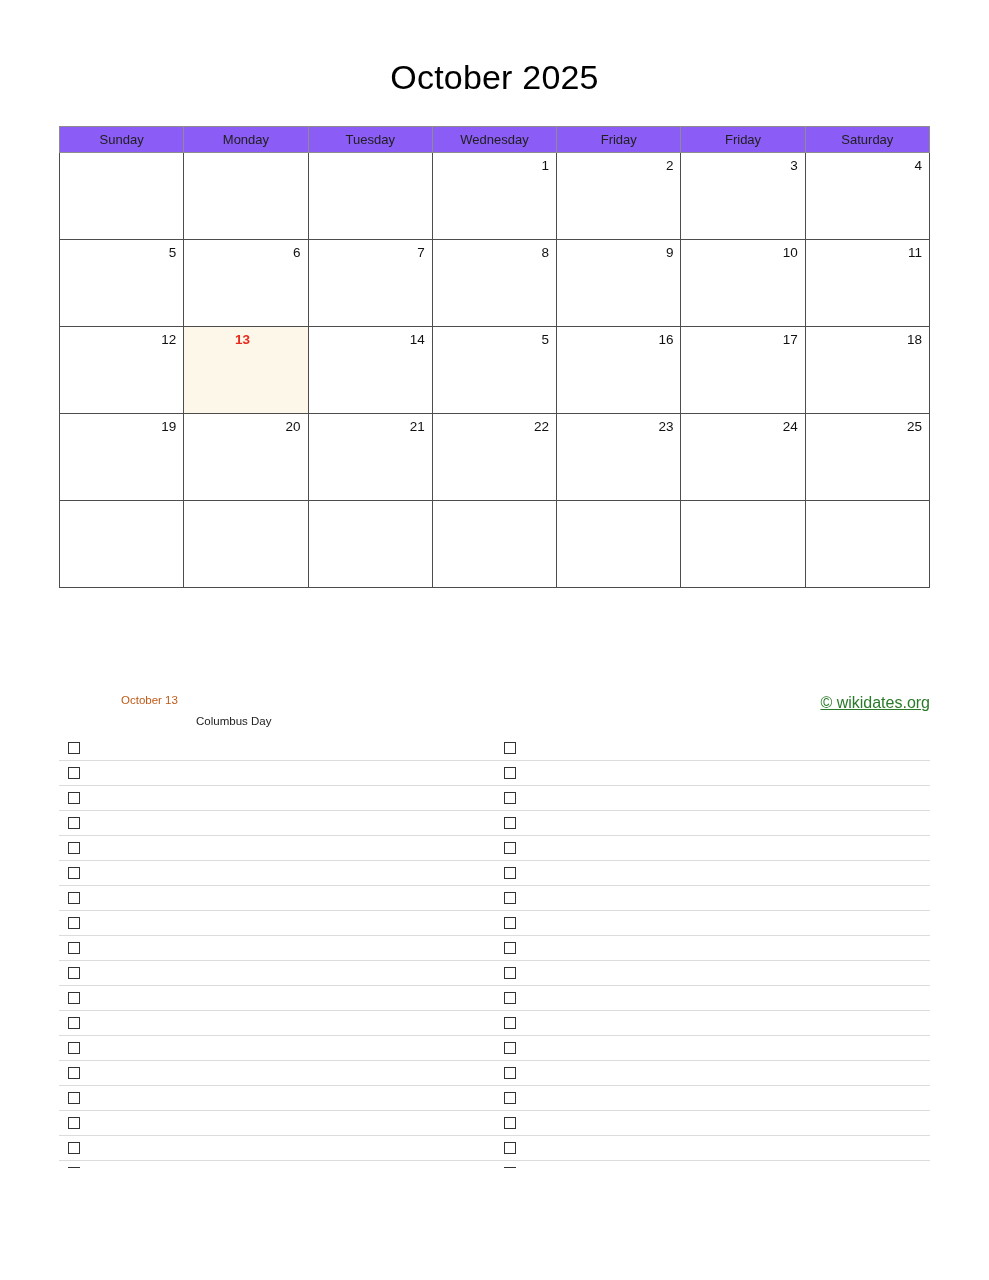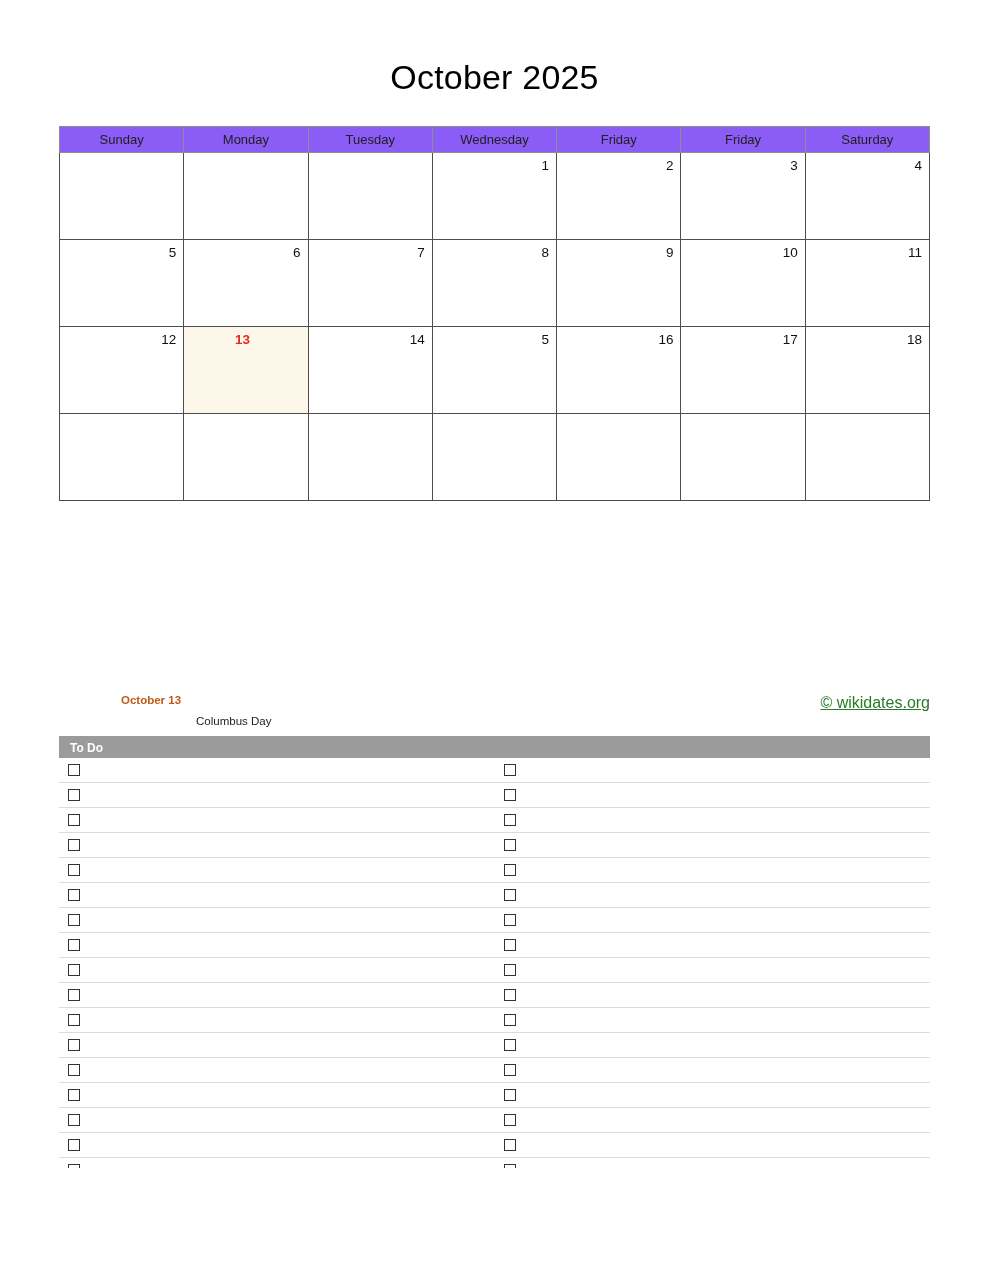--- a/index.html
+++ b/index.html
@@ -73,21 +73,21 @@
     top: 694px;
     width: 871px;
     height: 20px;
     font-size: 11.5px;
   }
   .legend .hol-date {
     position: absolute;
     left: 62px;
     top: 0;
     color: #c05a17;
-    font-weight: bold;
+    font-weight: normal;
     white-space: nowrap;
   }
   .legend .hol-name {
     position: absolute;
     left: 137px;
     top: 0;
     color: #222222;
     white-space: nowrap;
     margin-top: 21px;
   }
@@ -188,39 +188,47 @@
       <tr>
         <td><span class="daynum">12</span></td>
         <td class="highlight"><span class="daynum">13</span></td>
         <td><span class="daynum">14</span></td>
         <td><span class="daynum">5</span></td>
         <td><span class="daynum">16</span></td>
         <td><span class="daynum">17</span></td>
         <td><span class="daynum">18</span></td>
       </tr>
       <tr>
+        <td><span class="daynum">19</span></td>
+        <td><span class="daynum">20</span></td>
+        <td><span class="daynum">21</span></td>
+        <td><span class="daynum">22</span></td>
+        <td><span class="daynum">23</span></td>
+        <td><span class="daynum">24</span></td>
+        <td><span class="daynum">25</span></td>
+      </tr>
+      <tr>
         <td><span class="daynum"></span></td>
         <td><span class="daynum"></span></td>
         <td><span class="daynum"></span></td>
         <td><span class="daynum"></span></td>
         <td><span class="daynum"></span></td>
         <td><span class="daynum"></span></td>
         <td><span class="daynum"></span></td>
       </tr>
     </tbody>
   </table>
 
   <div class="legend">
     <span class="hol-date">October 13</span>
     <span class="hol-name">Columbus Day</span>
     <span class="credit">© wikidates.org</span>
   </div>
 
   <div class="todo">
-    <div class="todo-header">To Do</div>
     <table class="todo-table">
       <tbody id="todo-body">
           <tr>
             <td>
               <div class="todo-cell">
                 <div class="chk"></div>
                 <div class="todo-line"></div>
               </div>
             </td>
             <td>

